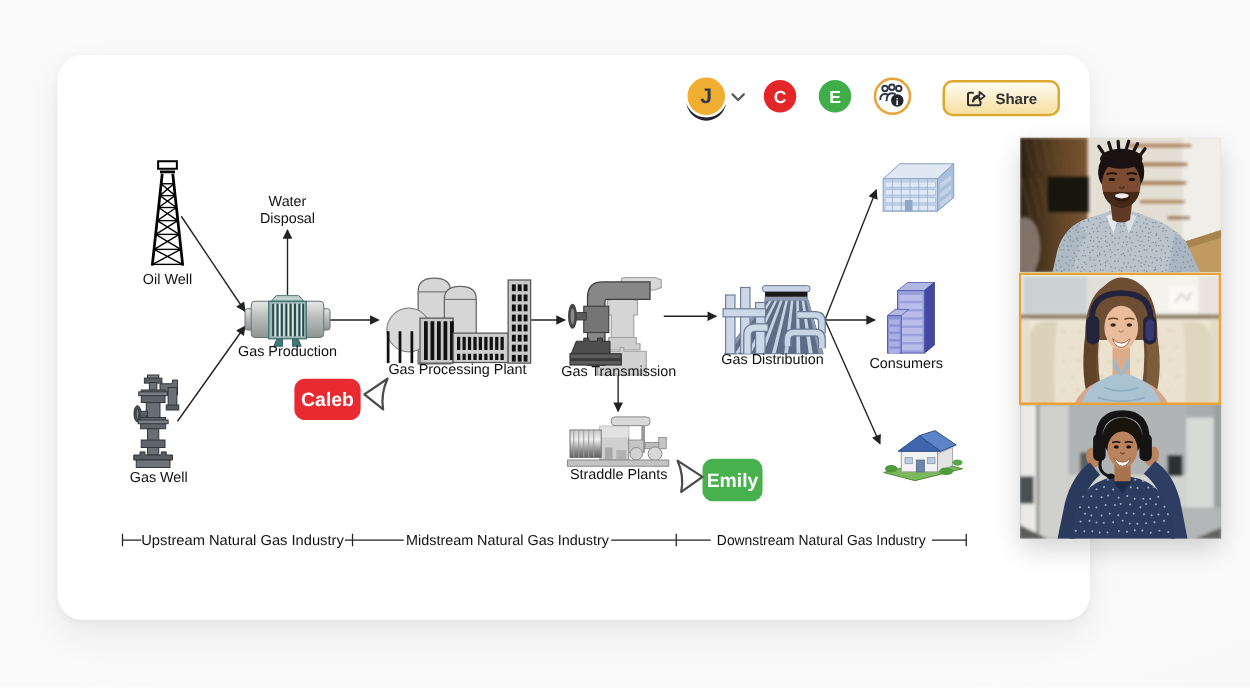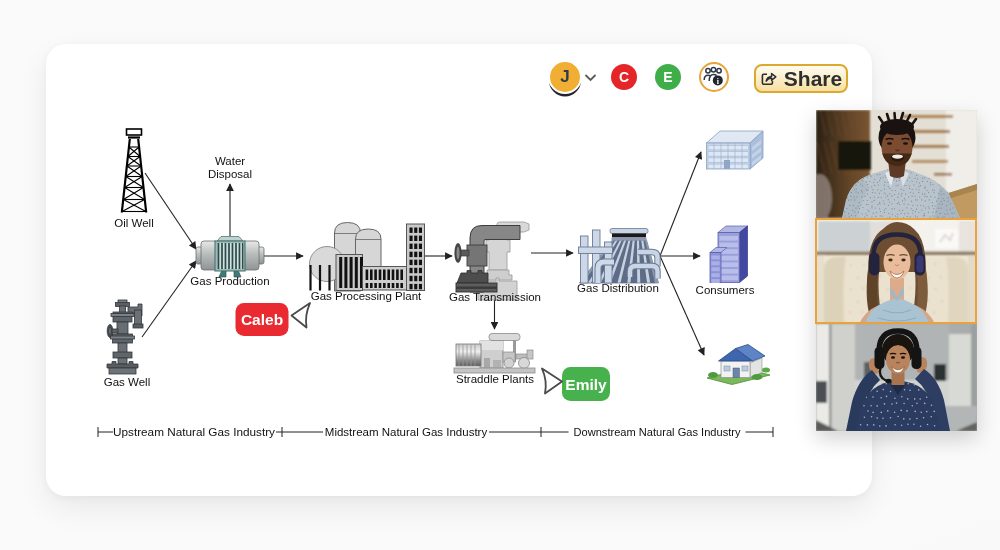--- a/index.html
+++ b/index.html
@@ -17,21 +17,21 @@
        color:#333a49;font-size:17px;border:2px solid #fff;box-sizing:border-box;
        box-shadow:0 3.5px 0 -1px #23232e;}
   .avC{left:611px;top:64px;width:26px;height:26px;background:#e52629;font-size:14px;}
   .avE{left:655px;top:64px;width:26px;height:26px;background:#3fae49;font-size:14px;}
   .grp{position:absolute;left:699px;top:62px;width:30px;height:30px;border-radius:50%;
        background:#fff;border:2.5px solid #eaa33b;box-sizing:border-box;}
   .share{position:absolute;left:754px;top:64px;width:94px;height:29px;border-radius:8px;
        border:2px solid #dda82e;box-sizing:border-box;
        background:linear-gradient(#fefcf2,#f7dfa0);
        display:flex;align-items:center;justify-content:center;gap:7px;
-       font-size:21px;font-weight:700;color:#2e2e2e;}
+       font-size:12px;font-weight:700;color:#2e2e2e;}
   .photos{position:absolute;left:816px;top:110px;width:161px;box-shadow:0 8px 20px rgba(0,0,0,.18);}
   .ph{display:block;}
   .ph2{margin-left:-1px;}
 </style>
 </head>
 <body>
 <div class="stage">
   <div class="card"></div>
 
   <svg class="dsvg" width="1000" height="550" viewBox="0 0 1000 550" font-family="Liberation Sans, sans-serif" font-size="11.5" fill="#111">

